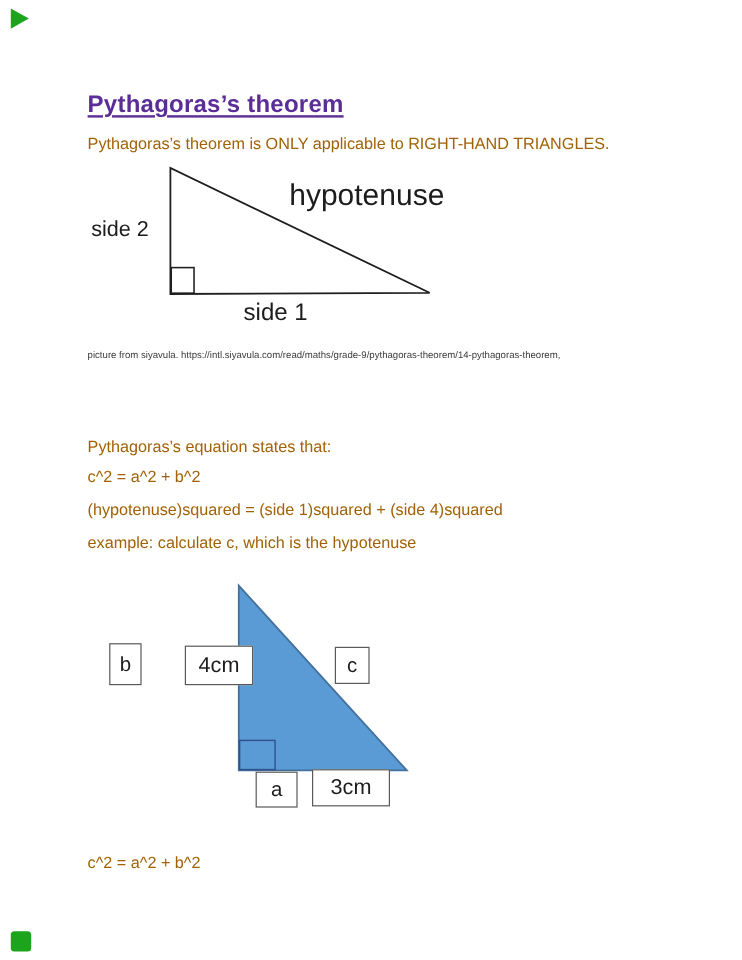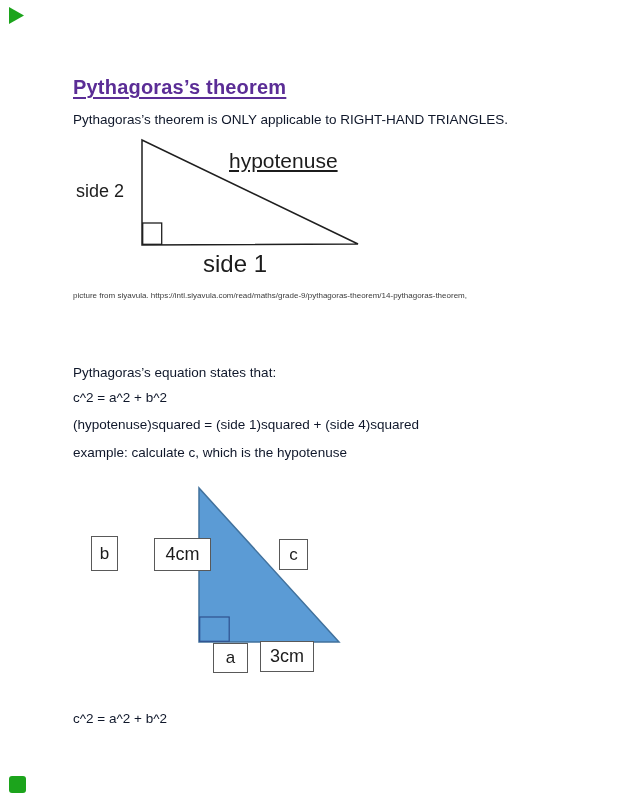--- a/index.html
+++ b/index.html
@@ -21,51 +21,51 @@
     background: #1CA41C; border-radius: 3px;
   }
 
   
   .doc-title {
     left: 73px; top: 76px;
     font-size: 20px; font-weight: bold; color: #5B2D96;
     text-decoration: underline; text-decoration-thickness: 2px; text-underline-offset: 3px;
     letter-spacing: 0.2px;
   }
-  .body-text { font-size: 13.5px; color: #0f172a; line-height: 15.5px; }
+  .body-text { font-size: 13.5px; color: #a16207; line-height: 15.5px; }
   .intro-line   { left: 73px; top: 112px; }
   .caption-line { left: 73px; top: 291px; font-size: 8px; color: #3B3B3B; }
   .note-block   { left: 73px; top: 317px; }
   .eq-intro     { left: 73px; top: 365px; }
   .eq-symbols   { left: 73px; top: 390px; }
   .eq-words     { left: 73px; top: 417px; }
   .example-line { left: 73px; top: 445px; }
   .closing-eq   { left: 73px; top: 711px; }
 
   
   .fig1 { left: 73px; top: 136px; width: 300px; height: 150px; }
   .fig1 .lbl { position: absolute; color: #1c1c1c; }
   .fig1 .lbl-side2 { left: 3px;  top: 45px;  font-size: 18px; }
-  .fig1 .lbl-hypo  { left: 156px; top: 13px; font-size: 21px; text-decoration: underline; }
-  .fig1 .lbl-side1 { left: 130px; top: 114px; font-size: 24px; }
+  .fig1 .lbl-hypo  { left: 168px; top: 13px; font-size: 25px; }
+  .fig1 .lbl-side1 { left: 130px; top: 114px; font-size: 20px; }
 
   
   .fig2 { left: 85px; top: 485px; width: 270px; height: 200px; }
   .labelbox {
     position: absolute;
     background: #ffffff;
     border: 1px solid #595959;
     display: flex; align-items: center; justify-content: center;
     font-size: 17px; color: #1c1c1c;
   }
   .box-b   { left: 6px;   top: 51px;  width: 27px; height: 35px; }
   .box-4cm { left: 53px;  top: 53px;  width: 57px; height: 33px; font-size: 18px; margin-left: 16px; }
   .box-c   { left: 194px; top: 54px;  width: 29px; height: 31px; }
   .box-a   { left: 128px; top: 158px; width: 35px; height: 30px; }
-  .box-3cm { left: 175px; top: 156px; width: 54px; height: 31px; font-size: 18px; }
+  .box-3cm { left: 175px; top: 156px; width: 65px; height: 31px; font-size: 18px; }
 </style>
 </head>
 <body>
 
 <div class="page">
 
   <svg class="abs marker-top" width="17" height="19" viewBox="0 0 17 19">
     <polygon points="1,1 16,9.5 1,18" fill="#1CA41C"></polygon>
   </svg>
   <div class="abs marker-bottom"></div>

